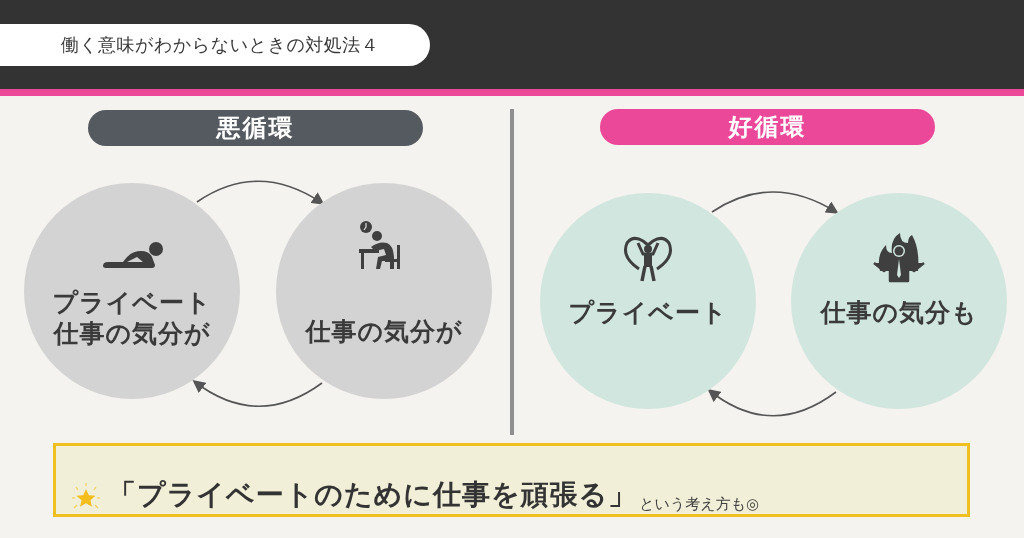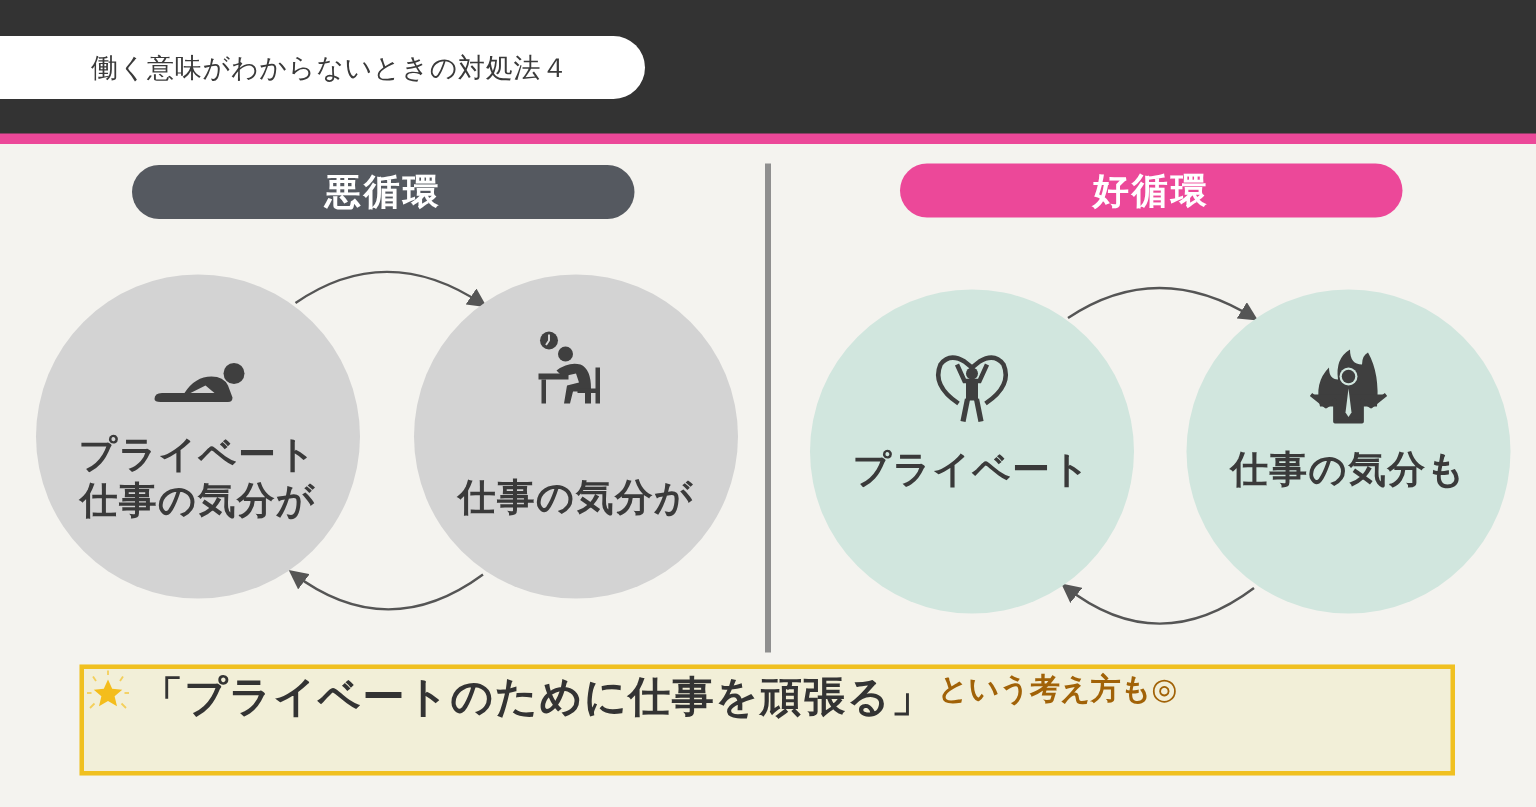--- a/index.html
+++ b/index.html
@@ -53,25 +53,25 @@
       letter-spacing: 1px;
     }
     .c1 { left: 24px; top: 183px; }
     .c2 { left: 276px; top: 183px; gap: 29px; }
     .c3 { left: 540px; top: 193px; }
     .c4 { left: 791px; top: 193px; }
     .arrows { position: absolute; left: 0; top: 0; width: 1024px; height: 538px; pointer-events: none; }
     .tip-box {
       position: absolute; left: 53px; top: 443px; width: 917px; height: 74px;
       background: #f2efd8; border: 3px solid #f0c020; box-sizing: border-box;
-      display: flex; align-items: flex-start; 
+      display: flex; align-items: flex-end; padding-left: 14px;
     }
     .tip-star { width: 32px; height: 32px; margin-right: 6px; }
     .tip-main { font-size: 28px; font-weight: bold; color: #333333; letter-spacing: 1px; }
-    .tip-sub { font-size: 20px; font-weight: bold; color: #a16207; margin-left: 2px; }
+    .tip-sub { font-size: 15px; font-weight: normal; color: #404040; margin-left: 2px; }
   </style>
 </head>
 <body>
 
 <div class="header">
   <div class="header-pill">働く意味がわからないときの対処法４</div>
 </div>
 
 <div class="label-pill bad-pill">悪循環</div>
 <div class="label-pill good-pill">好循環</div>

